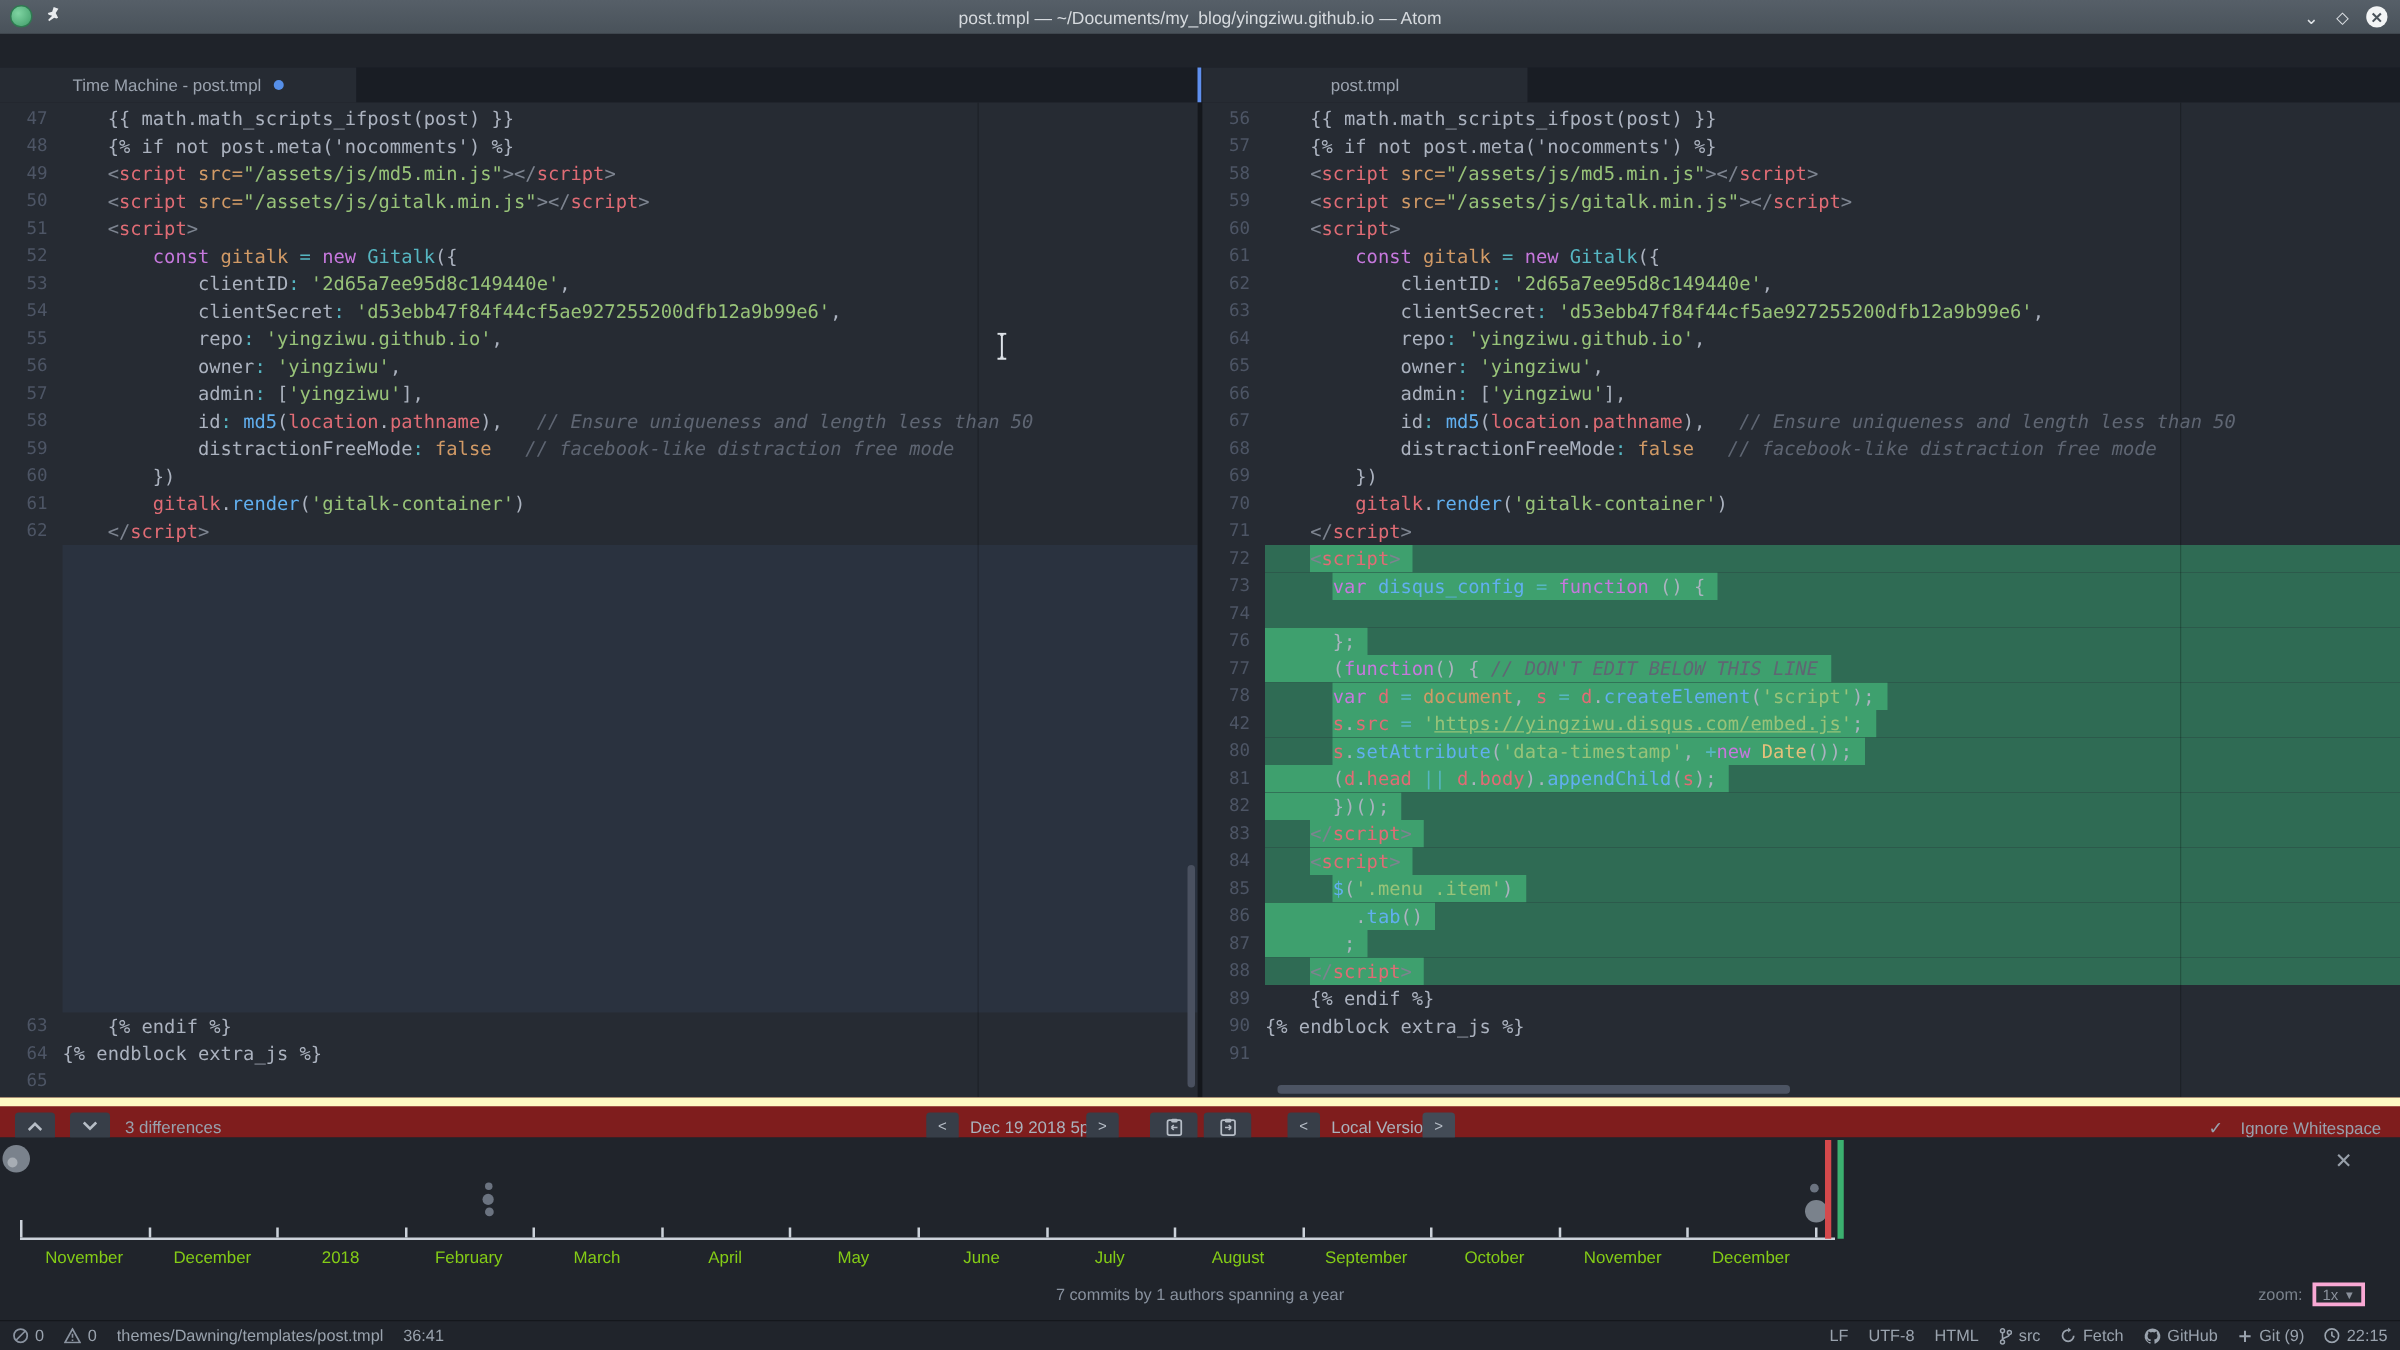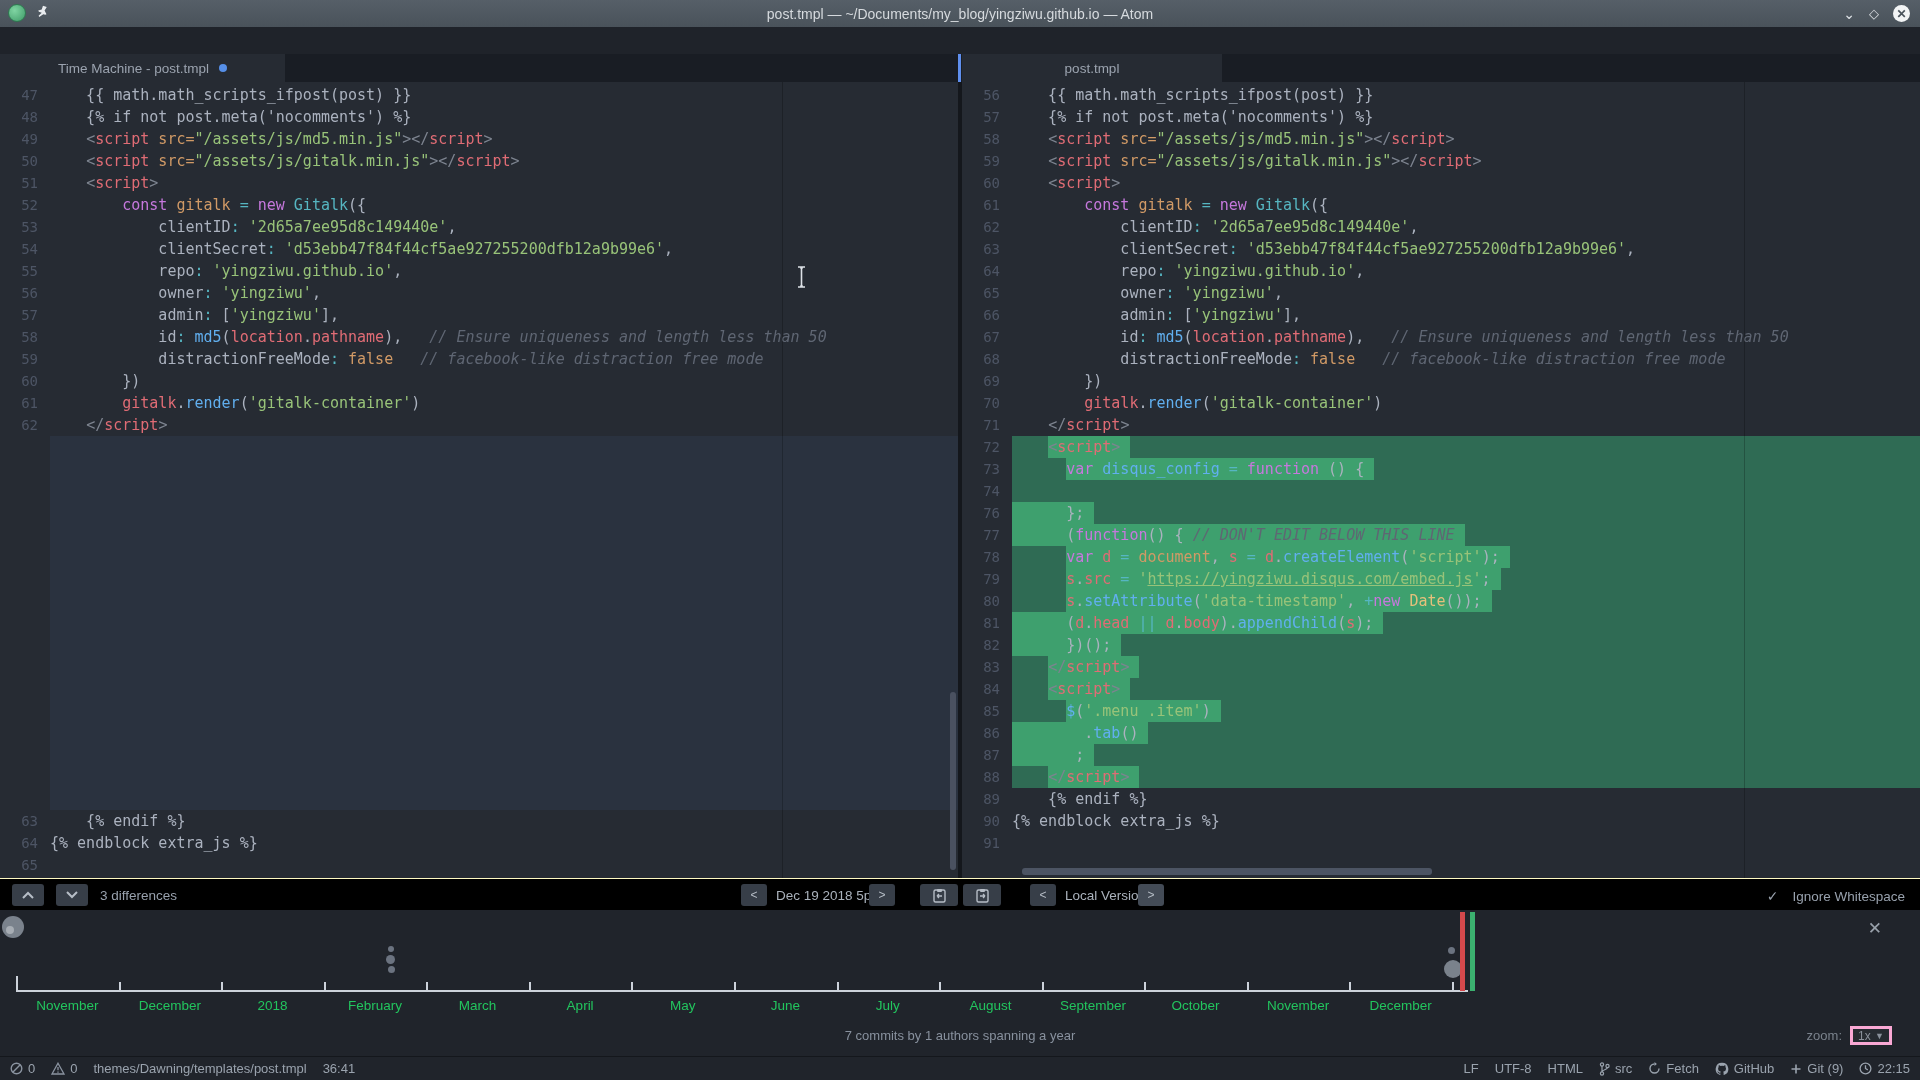--- a/index.html
+++ b/index.html
@@ -54,32 +54,32 @@
   .tk-g { color:#98c379; } .tk-o { color:#d19a66; } .tk-p { color:#c678dd; }
   .tk-b { color:#61afef; } .tk-c { color:#56b6c2; } .tk-y { color:#e5c07b; }
   .tk-i { color:#5f6673; font-style:italic; }
   .tk-u { color:#98c379; text-decoration:underline; }
   .wrap-guide { position:absolute; top:0; bottom:0; width:1px; background:rgba(0,0,0,0.22); left:782px; }
   .vscroll { position:absolute; right:2px; top:610px; width:6px; height:178px; border-radius:3px; background:#4a5160; }
   .hscroll { position:absolute; left:60px; bottom:3px; width:410px; height:7px; border-radius:3px; background:#4c5463; }
   .ibeam { position:absolute; left:796px; top:184px; }
 
   
-  .dtoolbar { position:absolute; left:0; top:878px; width:1920px; height:32px; background:#000000;
-    border-top:1px solid #fef9c3; color:#98a1ad; font-size:13.5px; }
+  .dtoolbar { position:absolute; left:0; top:878px; width:1920px; height:32px; background:#7f1d1d;
+    border-top:7px solid #fef9c3; color:#98a1ad; font-size:13.5px; }
   .tbtn { position:absolute; top:5px; height:22px; background:#373e48; border-radius:3px;
     display:flex; align-items:center; justify-content:center; color:#b6bdc6; font-size:12px; }
   .tlabel { position:absolute; top:9px; }
   .iw { position:absolute; right:15px; top:9px; display:flex; gap:14px; align-items:center; }
 
   
   .timeline { position:absolute; left:0; top:910px; width:1920px; height:146px; background:#20242b; }
   .axis { position:absolute; left:16px; top:80px; width:1452px; height:2px; background:#ccd2da; }
   .tick { position:absolute; width:2px; background:#ccd2da; }
-  .mlabel { position:absolute; top:88px; transform:translateX(-50%); color:#22c55e; font-size:13.5px; }
+  .mlabel { position:absolute; top:88px; transform:translateX(-50%); color:#84cc16; font-size:13.5px; }
   .bubble { position:absolute; left:2px; top:6px; width:22px; height:22px; border-radius:50%; background:#7a828c; }
   .bubble i { position:absolute; left:4px; top:10px; width:8px; height:8px; border-radius:50%; background:#a7adb4; }
   .cdot { position:absolute; border-radius:50%; background:#6b7380; }
   .bar { position:absolute; top:2px; height:79px; width:5px; }
   .tclose { position:absolute; right:38px; top:8px; color:#98a0aa; font-size:17px; }
   .summary { position:absolute; left:0; width:1920px; top:118px; text-align:center; color:#88919e; font-size:13px; }
   .zoomctl { position:absolute; right:28px; top:116px; display:flex; gap:8px; align-items:center;
     color:#7a828c; font-size:13px; }
   .zsel { width:42px; height:19px; border:3px solid #f9a8d4; background:#262b31; color:#8a919b;
     font-size:12px; display:flex; align-items:center; justify-content:space-between; padding:0 5px; }
@@ -299,21 +299,21 @@
           </div>
           <div class="row added">
             <span class="num">77</span>
             <span class="code"><span class="word"><span class="tk-f">      (</span><span class="tk-p">function</span><span class="tk-f">() { </span><span class="tk-i">// DON'T EDIT BELOW THIS LINE</span></span></span>
           </div>
           <div class="row added">
             <span class="num">78</span>
             <span class="code"><span class="tk-f">      </span><span class="word"><span class="tk-p">var </span><span class="tk-r">d</span><span class="tk-c"> = </span><span class="tk-o">document</span><span class="tk-f">, </span><span class="tk-r">s</span><span class="tk-c"> = </span><span class="tk-r">d</span><span class="tk-f">.</span><span class="tk-b">createElement</span><span class="tk-f">(</span><span class="tk-g">'script'</span><span class="tk-f">);</span></span></span>
           </div>
           <div class="row added">
-            <span class="num">79</span>
+            <span class="num">42</span>
             <span class="code"><span class="tk-f">      </span><span class="word"><span class="tk-r">s</span><span class="tk-f">.</span><span class="tk-r">src</span><span class="tk-c"> = </span><span class="tk-g">'</span><span class="tk-u">https://yingziwu.disqus.com/embed.js</span><span class="tk-g">'</span><span class="tk-f">;</span></span></span>
           </div>
           <div class="row added">
             <span class="num">80</span>
             <span class="code"><span class="tk-f">      </span><span class="word"><span class="tk-r">s</span><span class="tk-f">.</span><span class="tk-b">setAttribute</span><span class="tk-f">(</span><span class="tk-g">'data-timestamp'</span><span class="tk-f">, </span><span class="tk-c">+</span><span class="tk-p">new </span><span class="tk-y">Date</span><span class="tk-f">());</span></span></span>
           </div>
           <div class="row added">
             <span class="num">81</span>
             <span class="code"><span class="word"><span class="tk-f">      (</span><span class="tk-r">d</span><span class="tk-f">.</span><span class="tk-r">head</span><span class="tk-c"> || </span><span class="tk-r">d</span><span class="tk-f">.</span><span class="tk-r">body</span><span class="tk-f">).</span><span class="tk-b">appendChild</span><span class="tk-f">(</span><span class="tk-r">s</span><span class="tk-f">);</span></span></span>
           </div>

